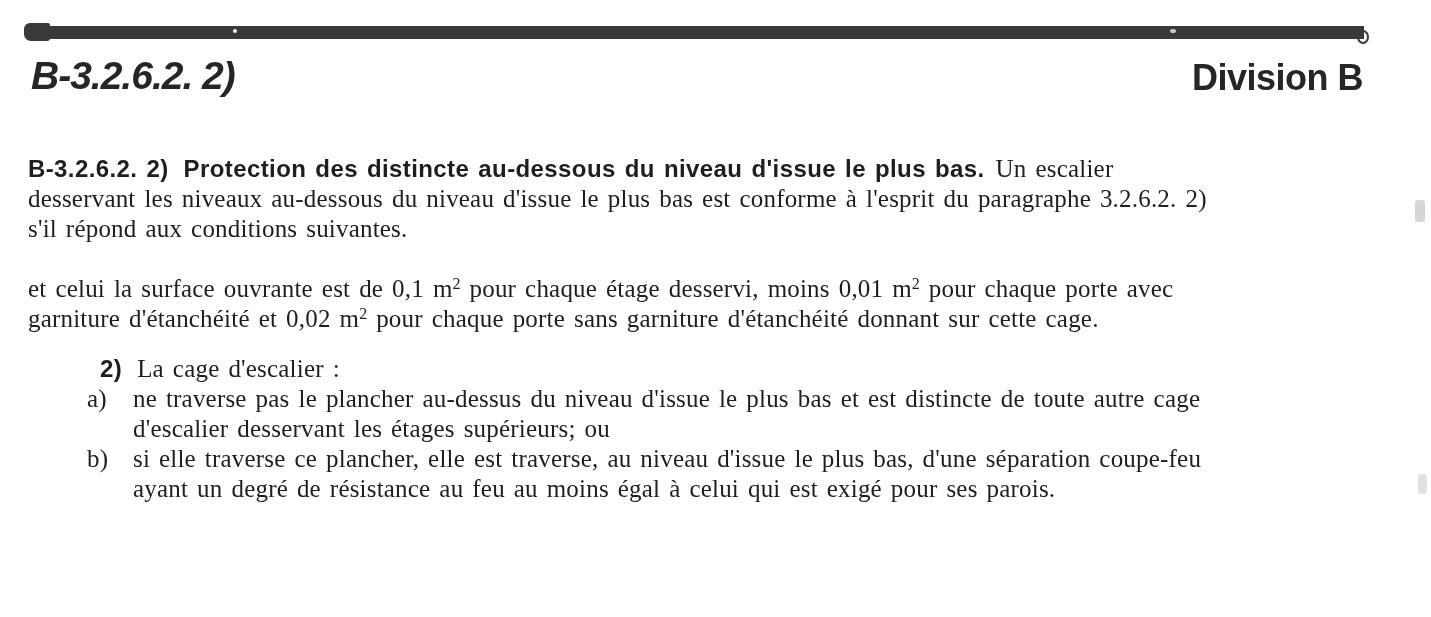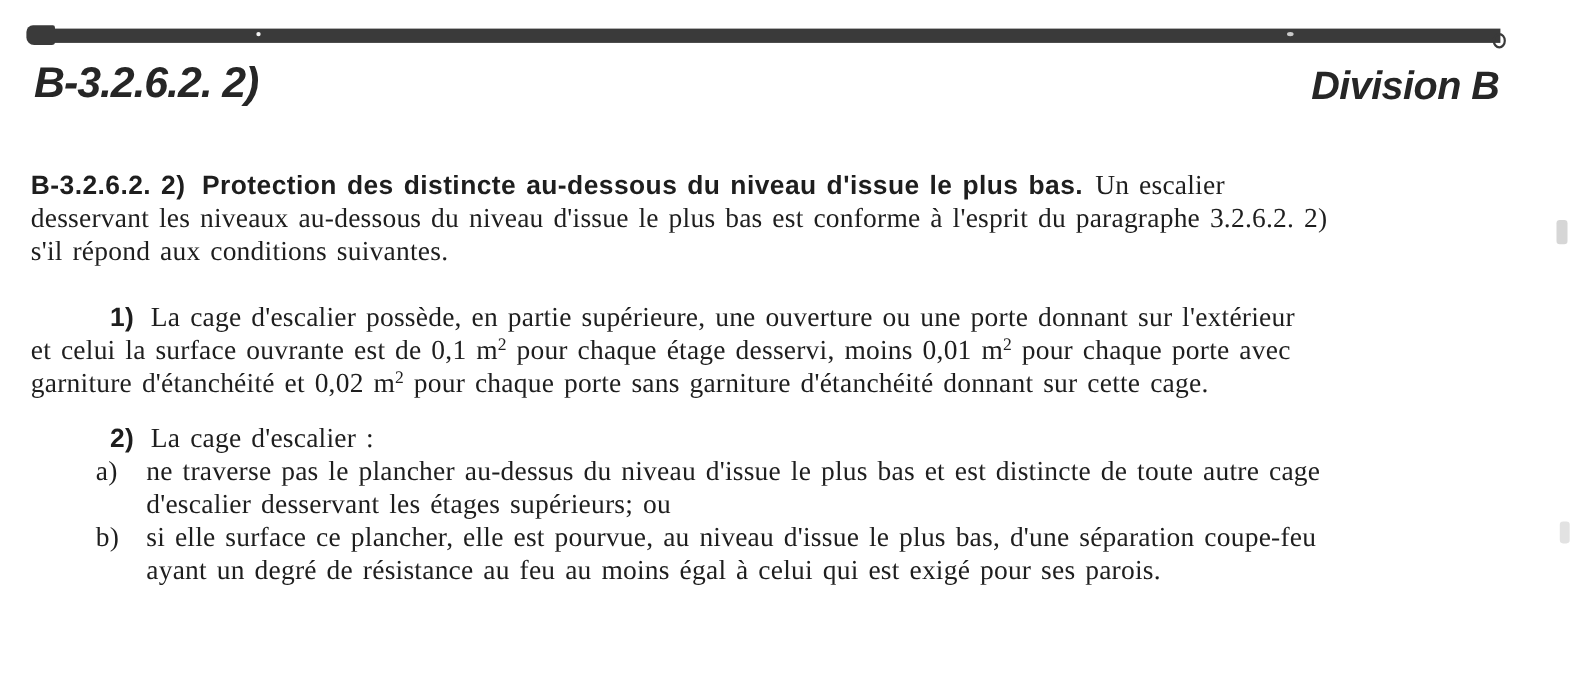--- a/index.html
+++ b/index.html
@@ -38,21 +38,21 @@
   .hdr-left {
     position: absolute; left: 31px; top: 54px;
     font-family: "Liberation Sans", sans-serif;
     font-weight: 700; font-style: italic;
     font-size: 39px; letter-spacing: -1px;
     color: #262626;
   }
   .hdr-right {
     position: absolute; right: 68px; top: 57px;
     font-family: "Liberation Sans", sans-serif;
-    font-weight: 700; font-style: italic;
+    font-weight: 700; 
     font-size: 36px; letter-spacing: -0.5px;
     color: #262626;
   }
 
   
   .article {
     position: absolute; left: 28px; top: 154px;
     width: 1370px;
     font-size: 25px; line-height: 30px;
     letter-spacing: 0.2px; word-spacing: 2.5px;
@@ -100,40 +100,39 @@
 
   <div class="article">
 
     <div class="para">
         <div class="line"><span class="num">B-3.2.6.2. 2)</span><span class="b">Protection des distincte au-dessous du niveau d'issue le plus bas.</span><span>Un escalier</span></div>
         <div class="line"><span>desservant les niveaux au-dessous du niveau d'issue le plus bas est conforme à l'esprit du paragraphe 3.2.6.2. 2)</span></div>
         <div class="line"><span>s'il répond aux conditions suivantes.</span></div>
       </div>
 
     <div class="para mt30">
-        <div class="line"><span class="ind"></span><span class="num">1)</span><span>La cage d'escalier possède, en partie supérieure, une ouverture ou une porte donnant sur l'extérieur</span></div>
         <div class="line"><span>et celui la surface ouvrante est de 0,1 m</span><sup>2</sup><span> pour chaque étage desservi, moins 0,01 m</span><sup>2</sup><span> pour chaque porte avec</span></div>
         <div class="line"><span>garniture d'étanchéité et 0,02 m</span><sup>2</sup><span> pour chaque porte sans garniture d'étanchéité donnant sur cette cage.</span></div>
       </div>
 
     <div class="para mt20">
       <div>
           <div class="line"><span class="ind"></span><span class="num">2)</span><span>La cage d'escalier :</span></div>
         </div>
       <div class="sub">
         <span class="marker">a)</span>
         <div>
             <div class="line"><span>ne traverse pas le plancher au-dessus du niveau d'issue le plus bas et est distincte de toute autre cage</span></div>
             <div class="line"><span>d'escalier desservant les étages supérieurs; ou</span></div>
           </div>
       </div>
       <div class="sub">
         <span class="marker">b)</span>
         <div>
-            <div class="line"><span>si elle surface ce plancher, elle est pourvue, au niveau d'issue le plus bas, d'une séparation coupe-feu</span></div>
+            <div class="line"><span>si elle traverse ce plancher, elle est traverse, au niveau d'issue le plus bas, d'une séparation coupe-feu</span></div>
             <div class="line"><span>ayant un degré de résistance au feu au moins égal à celui qui est exigé pour ses parois.</span></div>
           </div>
       </div>
     </div>
 
     <div class="para mt20">
       </div>
 
   </div>
 

